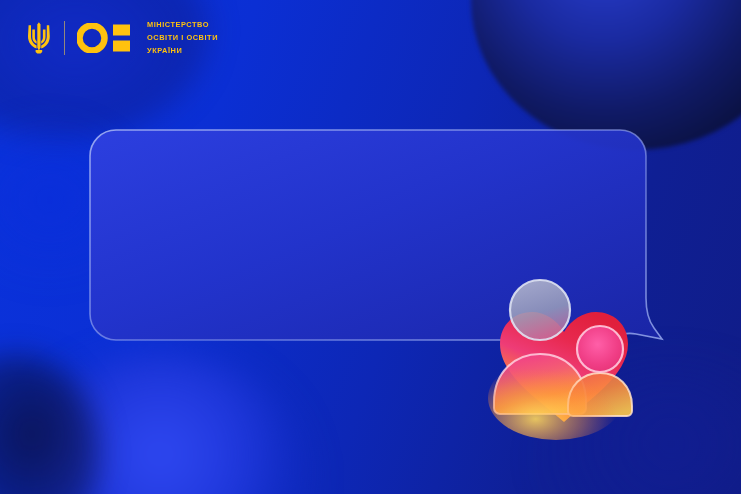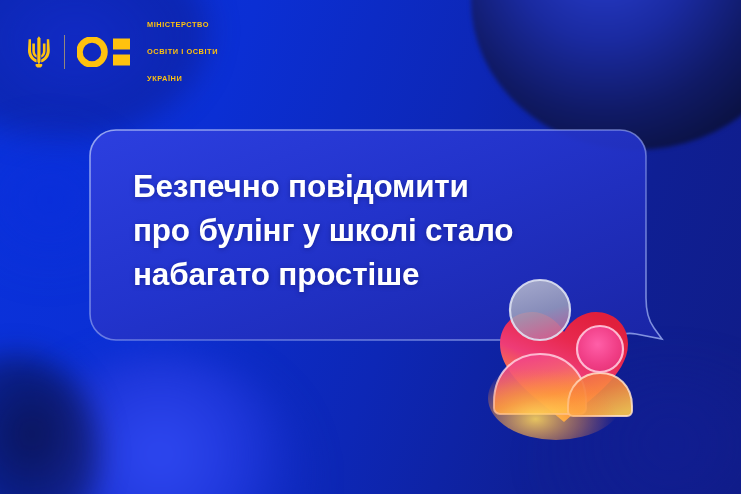--- a/index.html
+++ b/index.html
@@ -85,21 +85,21 @@
   .logo-sep {
     width: 1px;
     height: 34px;
     background: rgba(255,214,70,0.55);
   }
   .logo-mark { display: block; }
   .logo-words {
     display: flex;
     flex-direction: column;
     justify-content: center;
-    gap: 18px;
+    gap: 4px;
     margin-left: 2px;
   }
   .logo-words span {
     color: #FFC20E;
     font-size: 7.4px;
     font-weight: bold;
     letter-spacing: 0.55px;
     line-height: 9px;
     white-space: nowrap;
   }
@@ -198,25 +198,20 @@
       </defs>
       <path d="M28,2 H532 A26,26 0 0 1 558,28 V170
                C558,183 560,192 566,200
                L574,211 L548,206
                C540,204.5 533,206 527,209.5
                L520,212 H28
                A26,26 0 0 1 2,186 V28
                A26,26 0 0 1 28,2 Z" fill="url(#bubbleFill)" stroke="url(#bubbleStroke)" stroke-width="1.6"></path>
     </svg>
 
-    <div class="headline">
-      <span class="line">Безпечно повідомити</span>
-      <span class="line">про булінг у школі стало</span>
-      <span class="line">набагато простіше</span>
-    </div>
   </div>
 
   <div class="illo">
     <svg width="170" height="168" viewBox="0 0 170 168">
       <defs>
         <linearGradient id="heartGrad" x1="0.78" y1="0.05" x2="0.3" y2="1">
           <stop offset="0%" stop-color="#e01f3c"></stop>
           <stop offset="28%" stop-color="#e8294f"></stop>
           <stop offset="52%" stop-color="#ee3c77"></stop>
           <stop offset="74%" stop-color="#f97a45"></stop>

